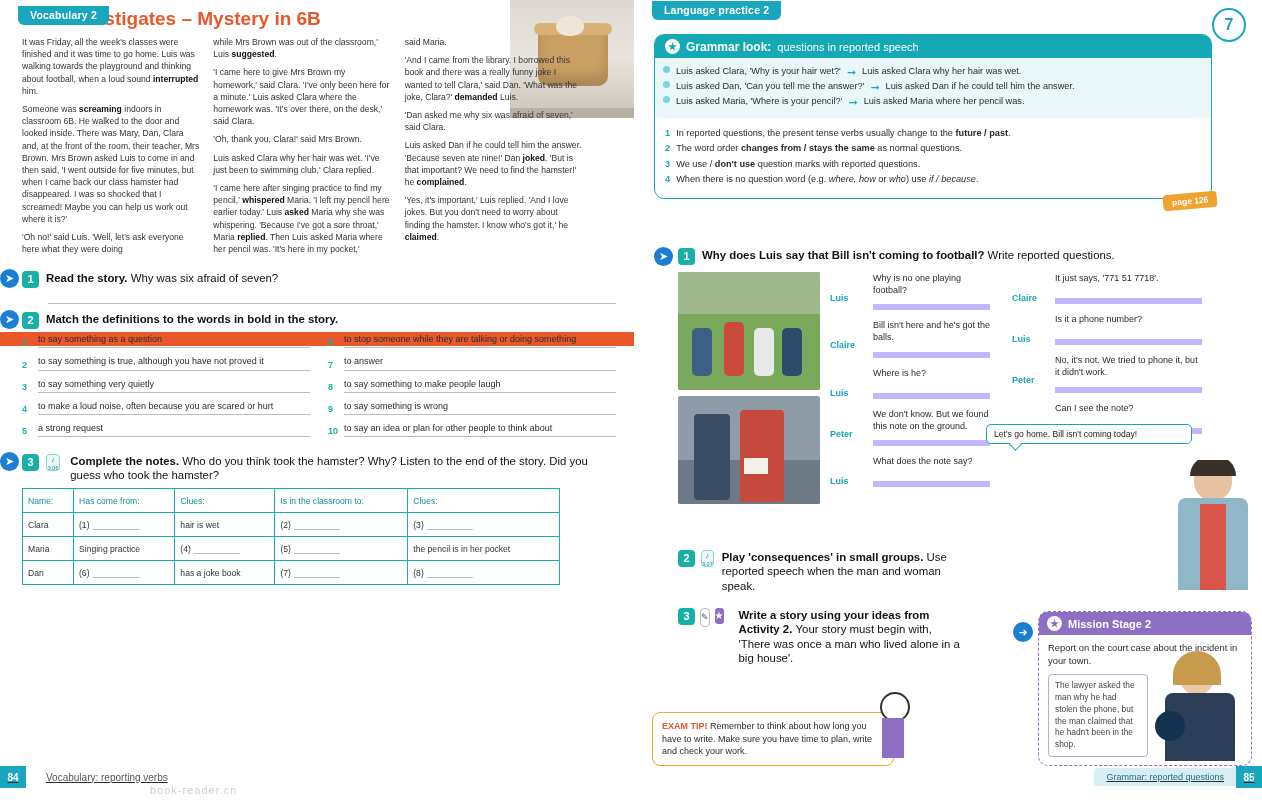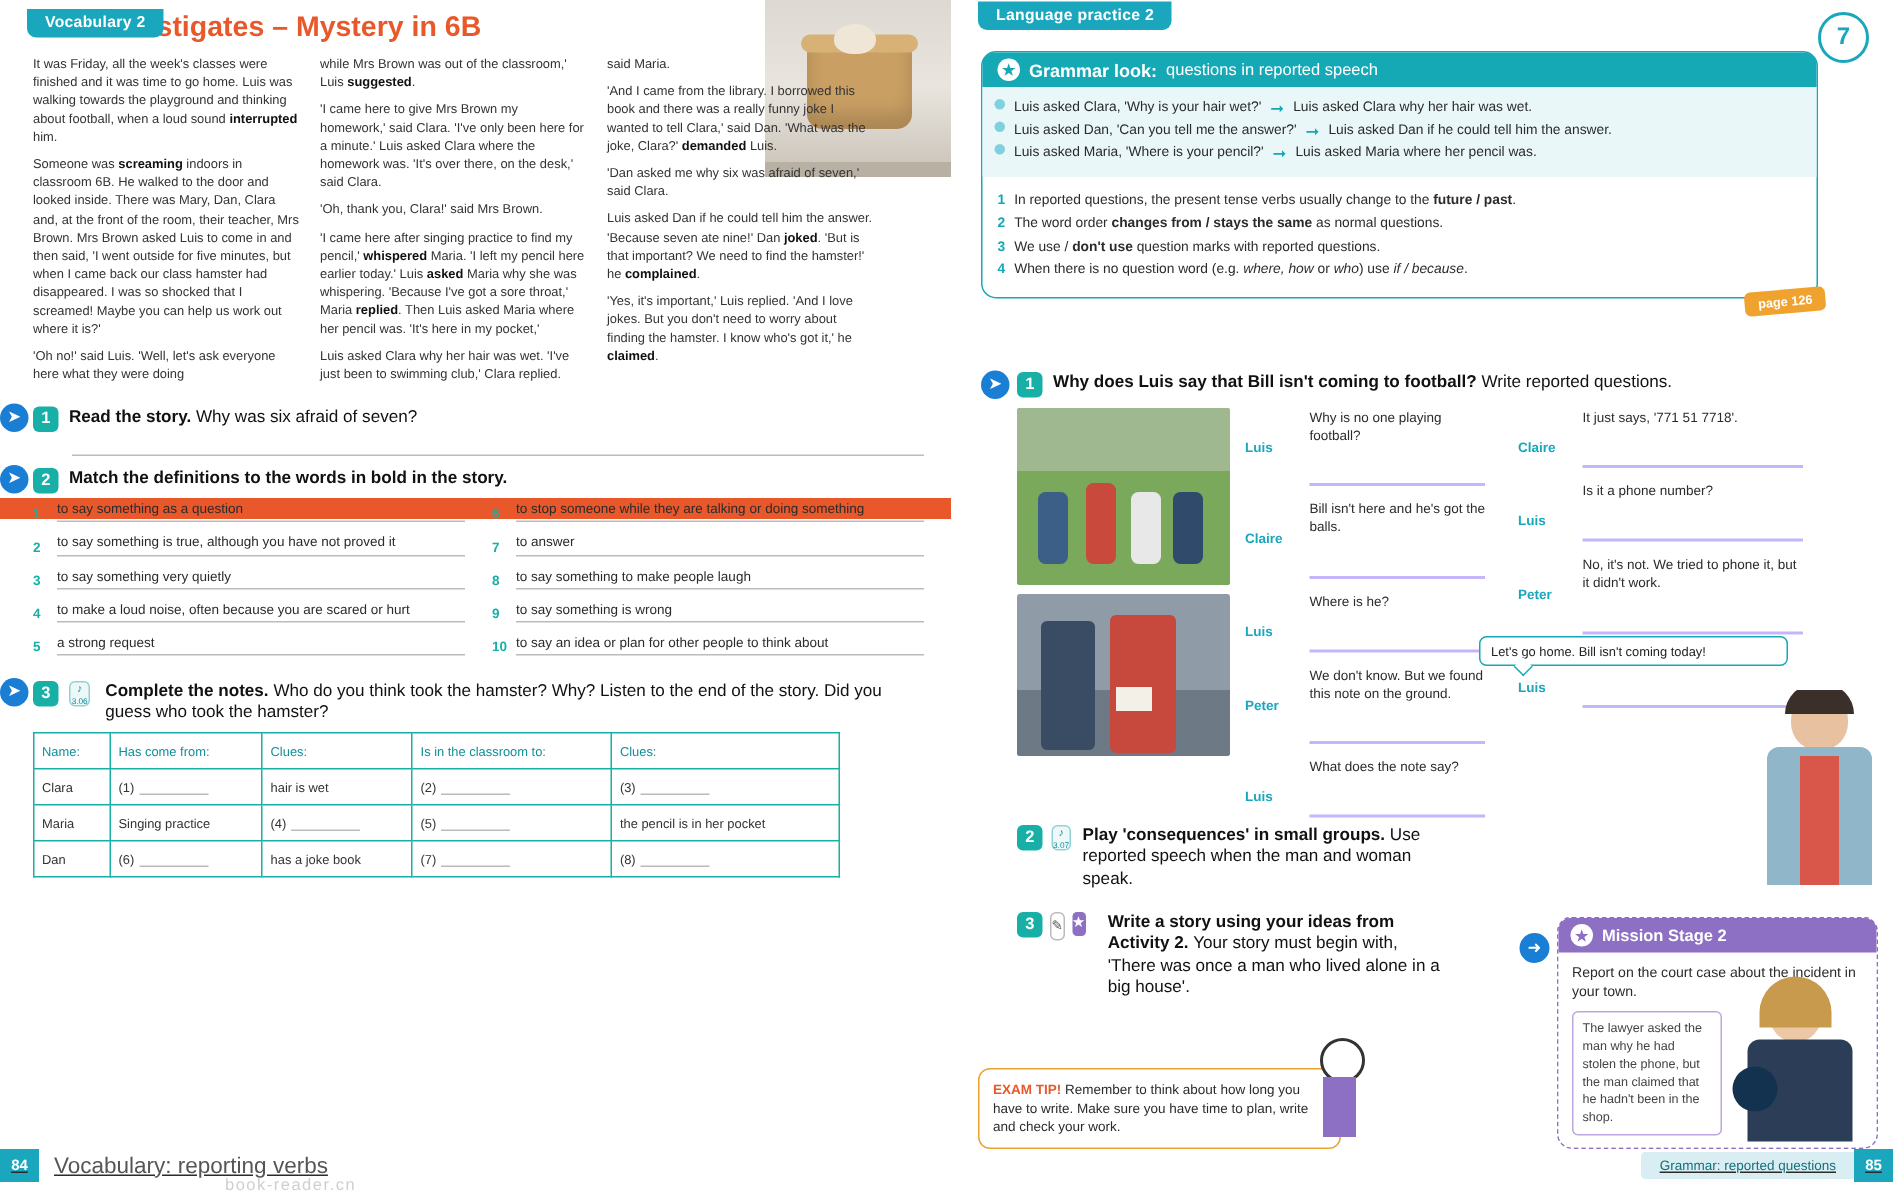--- a/index.html
+++ b/index.html
@@ -99,21 +99,21 @@
   table.notes th{color:#0f8f9a;font-weight:normal;}
   table.notes td{color:#333;}
   .blankline{display:inline-block;border-bottom:1px solid #bbb;width:46px;height:8px;vertical-align:middle;margin-left:3px;}
 
   
   .footbar{position:absolute;bottom:12px;height:22px;display:flex;align-items:center;text-decoration:underline;}
   .footnum{
     width:26px;height:22px;background:#1aa7bd;color:#fff;font-size:10px;font-weight:bold;
     display:flex;align-items:center;justify-content:center;
   }
-  .foottxt{font-size:15px;color:#555;padding-left:10px;}
+  .foottxt{font-size:10px;color:#555;padding-left:20px;}
   .footbar-r{right:0;flex-direction:row;}
   .footpill{
     background:#d9eef2;color:#176f79;font-size:9px;padding:4px 12px;border-radius:3px 0 0 3px;
   }
 
   
   .circle7{
     position:absolute;right:16px;top:8px;width:30px;height:30px;border-radius:50%;
     border:2px solid #1aa7bd;color:#1aa7bd;font-size:16px;font-weight:bold;
     display:flex;align-items:center;justify-content:center;
@@ -161,21 +161,21 @@
   .sky{position:absolute;left:0;top:0;width:100%;height:42px;background:#9fb88f;}
   .grass{position:absolute;left:0;bottom:0;width:100%;height:76px;background:#7aa95c;}
   .kid{position:absolute;bottom:14px;width:20px;height:48px;border-radius:5px;}
   .photo3{
     width:142px;height:108px;background:#8f9ba6;position:relative;overflow:hidden;border-radius:2px;margin-top:6px;
   }
 
   .dialog{font-size:9px;line-height:1.35;}
   .dline{display:flex;gap:7px;margin-bottom:9px;}
   .dname{color:#1aa7bd;font-weight:bold;width:36px;flex:0 0 auto;margin-top:20px;}
-  .dtxt{flex:1;border-bottom:2px solid #c4b5fd;padding-bottom:26px;}
+  .dtxt{flex:1;border-bottom:6px solid #c4b5fd;padding-bottom:8px;}
 
   .speech{
     position:absolute;border:1.2px solid #15a9b6;border-radius:5px;background:#fff;
     font-size:8.6px;padding:4px 7px;color:#222;
   }
   .speech:after{
     content:"";position:absolute;left:24px;bottom:-6px;width:8px;height:8px;background:#fff;
     border-right:1.2px solid #15a9b6;border-bottom:1.2px solid #15a9b6;transform:rotate(45deg);
   }
 
@@ -231,22 +231,22 @@
     <div class="story-cols">
       <div id="story-c1">
           <p>It was Friday, all the week's classes were finished and it was time to go home. Luis was walking towards the playground and thinking about football, when a loud sound <b>interrupted</b> him.</p>
           <p>Someone was <b>screaming</b> indoors in classroom 6B. He walked to the door and looked inside. There was Mary, Dan, Clara and, at the front of the room, their teacher, Mrs Brown. Mrs Brown asked Luis to come in and then said, 'I went outside for five minutes, but when I came back our class hamster had disappeared. I was so shocked that I screamed! Maybe you can help us work out where it is?'</p>
           <p>'Oh no!' said Luis. 'Well, let's ask everyone here what they were doing</p>
         </div>
       <div id="story-c2">
           <p>while Mrs Brown was out of the classroom,' Luis <b>suggested</b>.</p>
           <p>'I came here to give Mrs Brown my homework,' said Clara. 'I've only been here for a minute.' Luis asked Clara where the homework was. 'It's over there, on the desk,' said Clara.</p>
           <p>'Oh, thank you, Clara!' said Mrs Brown.</p>
+          <p>Luis asked Clara why her hair was wet. 'I've just been to swimming club,' Clara replied.</p>
           <p>'I came here after singing practice to find my pencil,' <b>whispered</b> Maria. 'I left my pencil here earlier today.' Luis <b>asked</b> Maria why she was whispering. 'Because I've got a sore throat,' Maria <b>replied</b>. Then Luis asked Maria where her pencil was. 'It's here in my pocket,'</p>
-          <p>Luis asked Clara why her hair was wet. 'I've just been to swimming club,' Clara replied.</p>
         </div>
       <div id="story-c3">
           <p>said Maria.</p>
           <p>'And I came from the library. I borrowed this book and there was a really funny joke I wanted to tell Clara,' said Dan. 'What was the joke, Clara?' <b>demanded</b> Luis.</p>
           <p>'Dan asked me why six was afraid of seven,' said Clara.</p>
           <p>Luis asked Dan if he could tell him the answer. 'Because seven ate nine!' Dan <b>joked</b>. 'But is that important? We need to find the hamster!' he <b>complained</b>.</p>
           <p>'Yes, it's important,' Luis replied. 'And I love jokes. But you don't need to worry about finding the hamster. I know who's got it,' he <b>claimed</b>.</p>
         </div>
     </div>
   </div>

